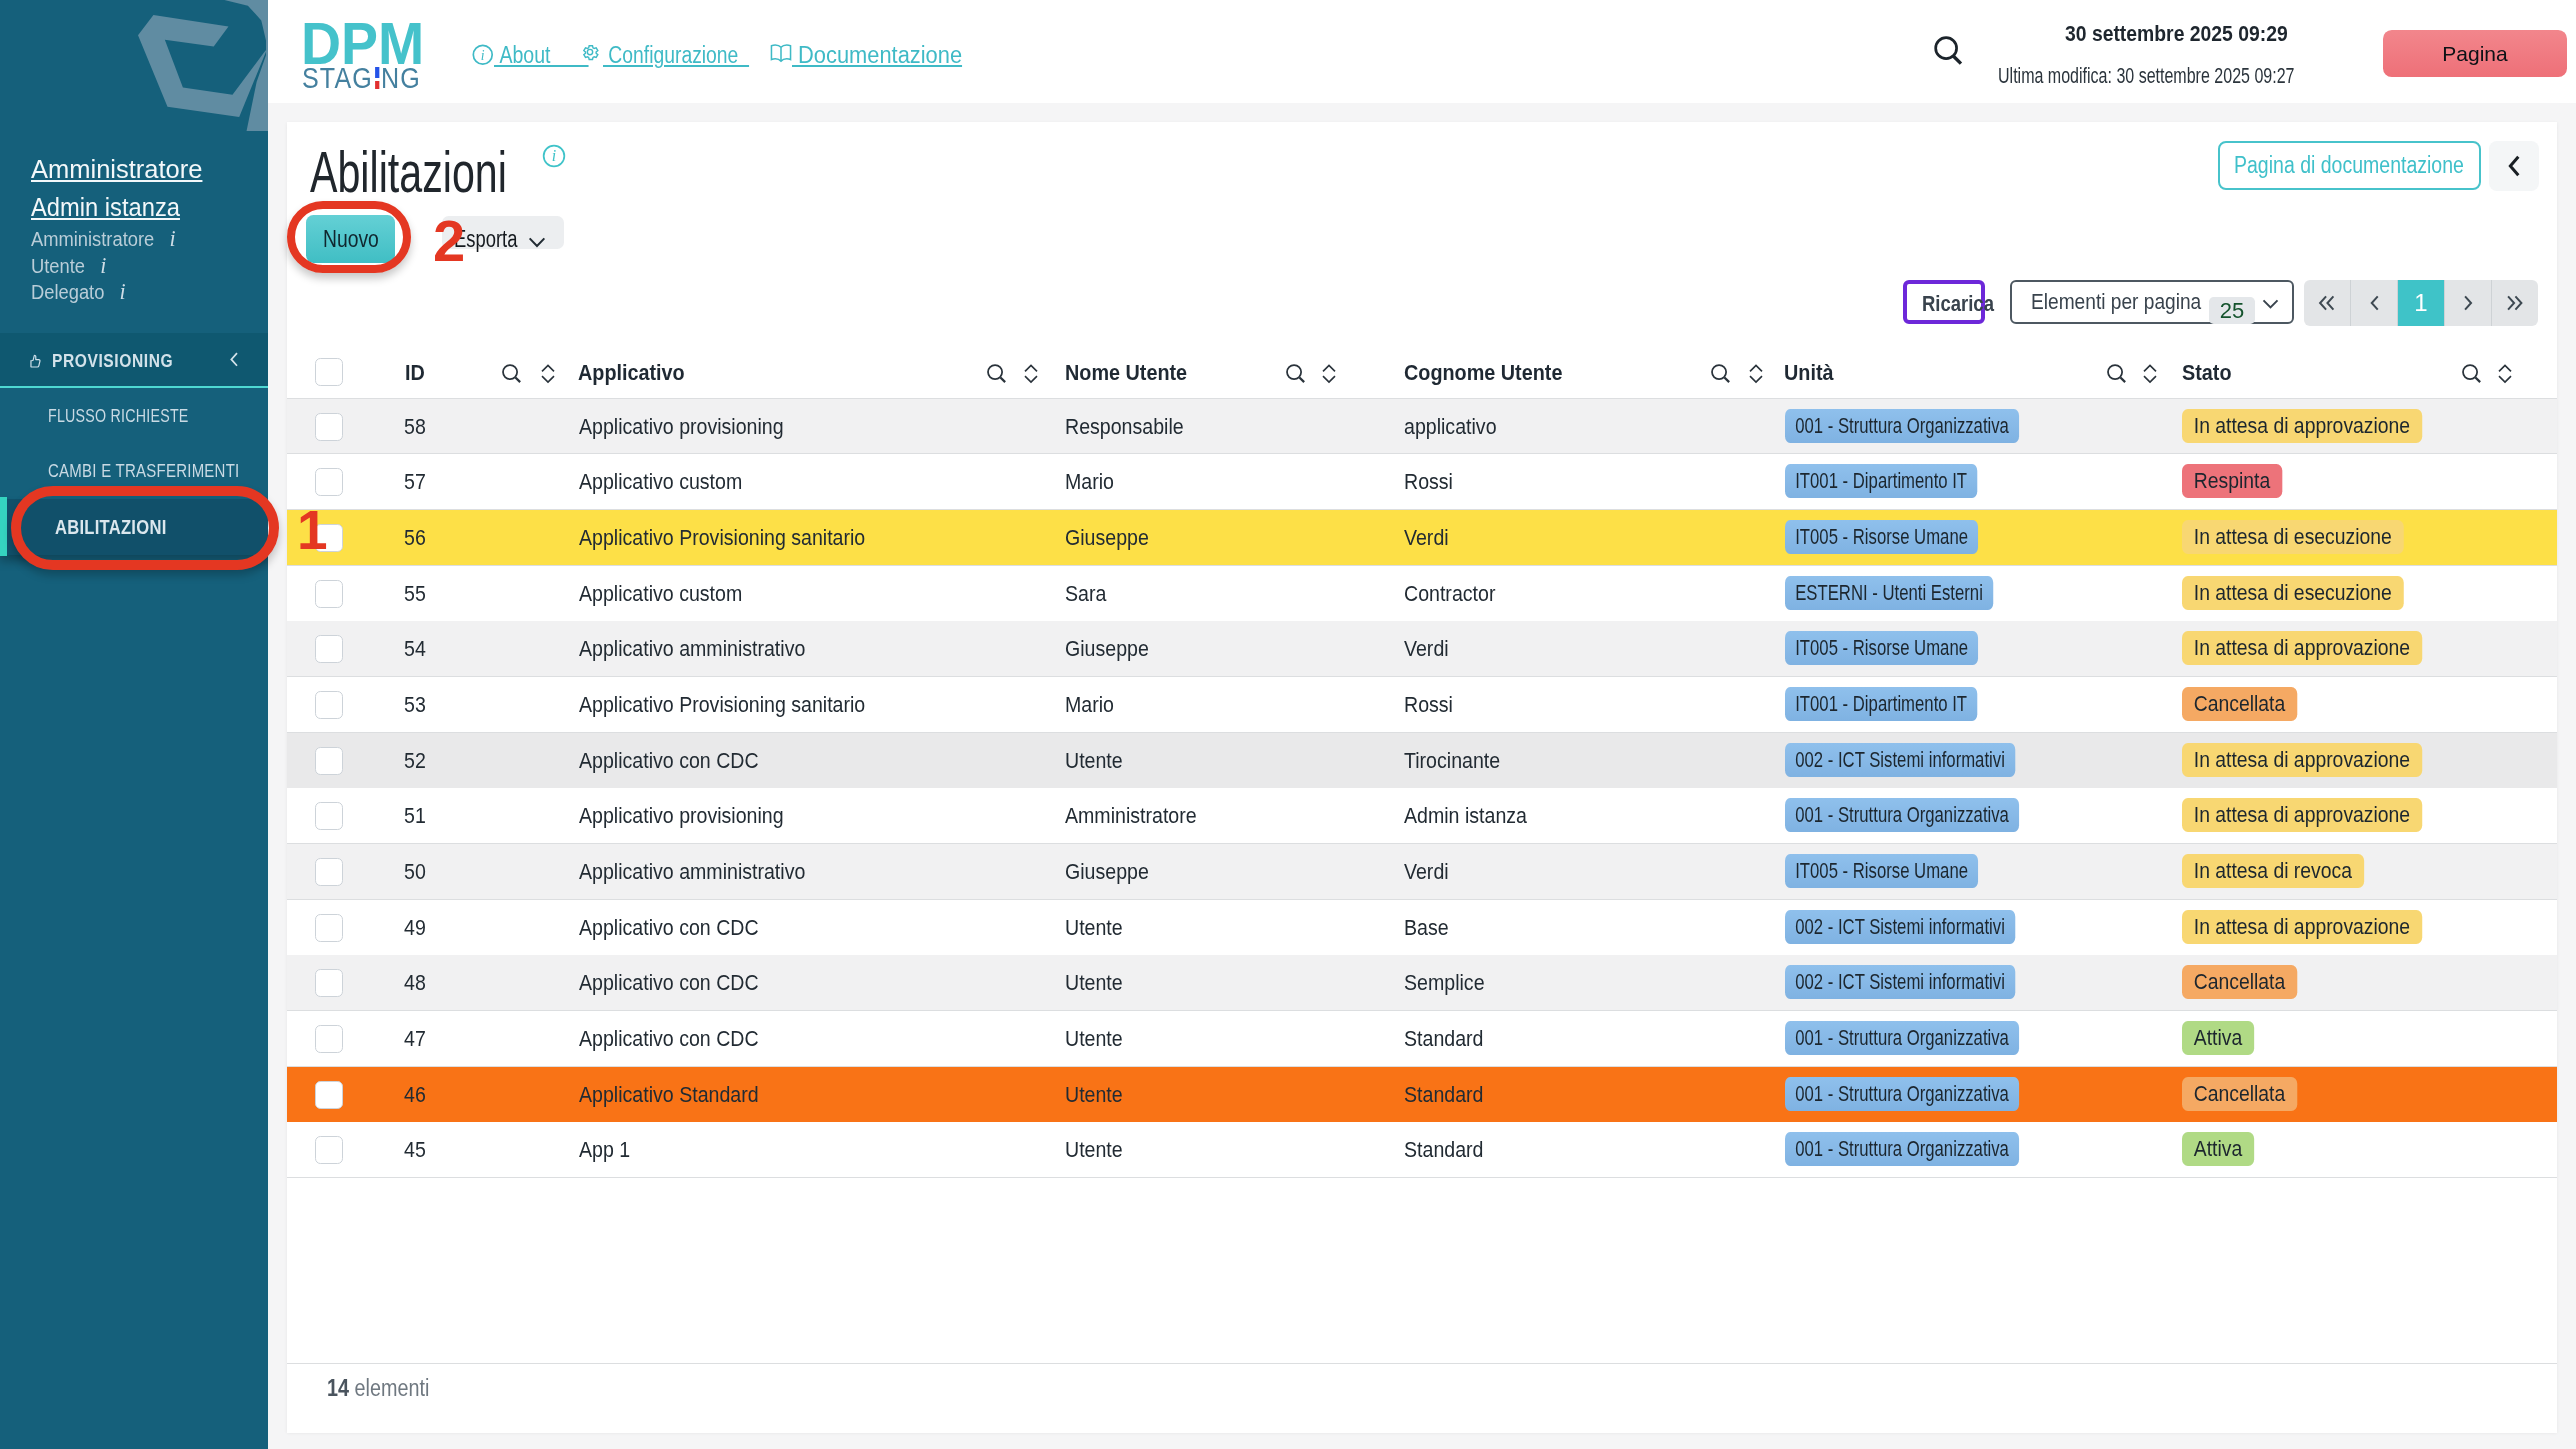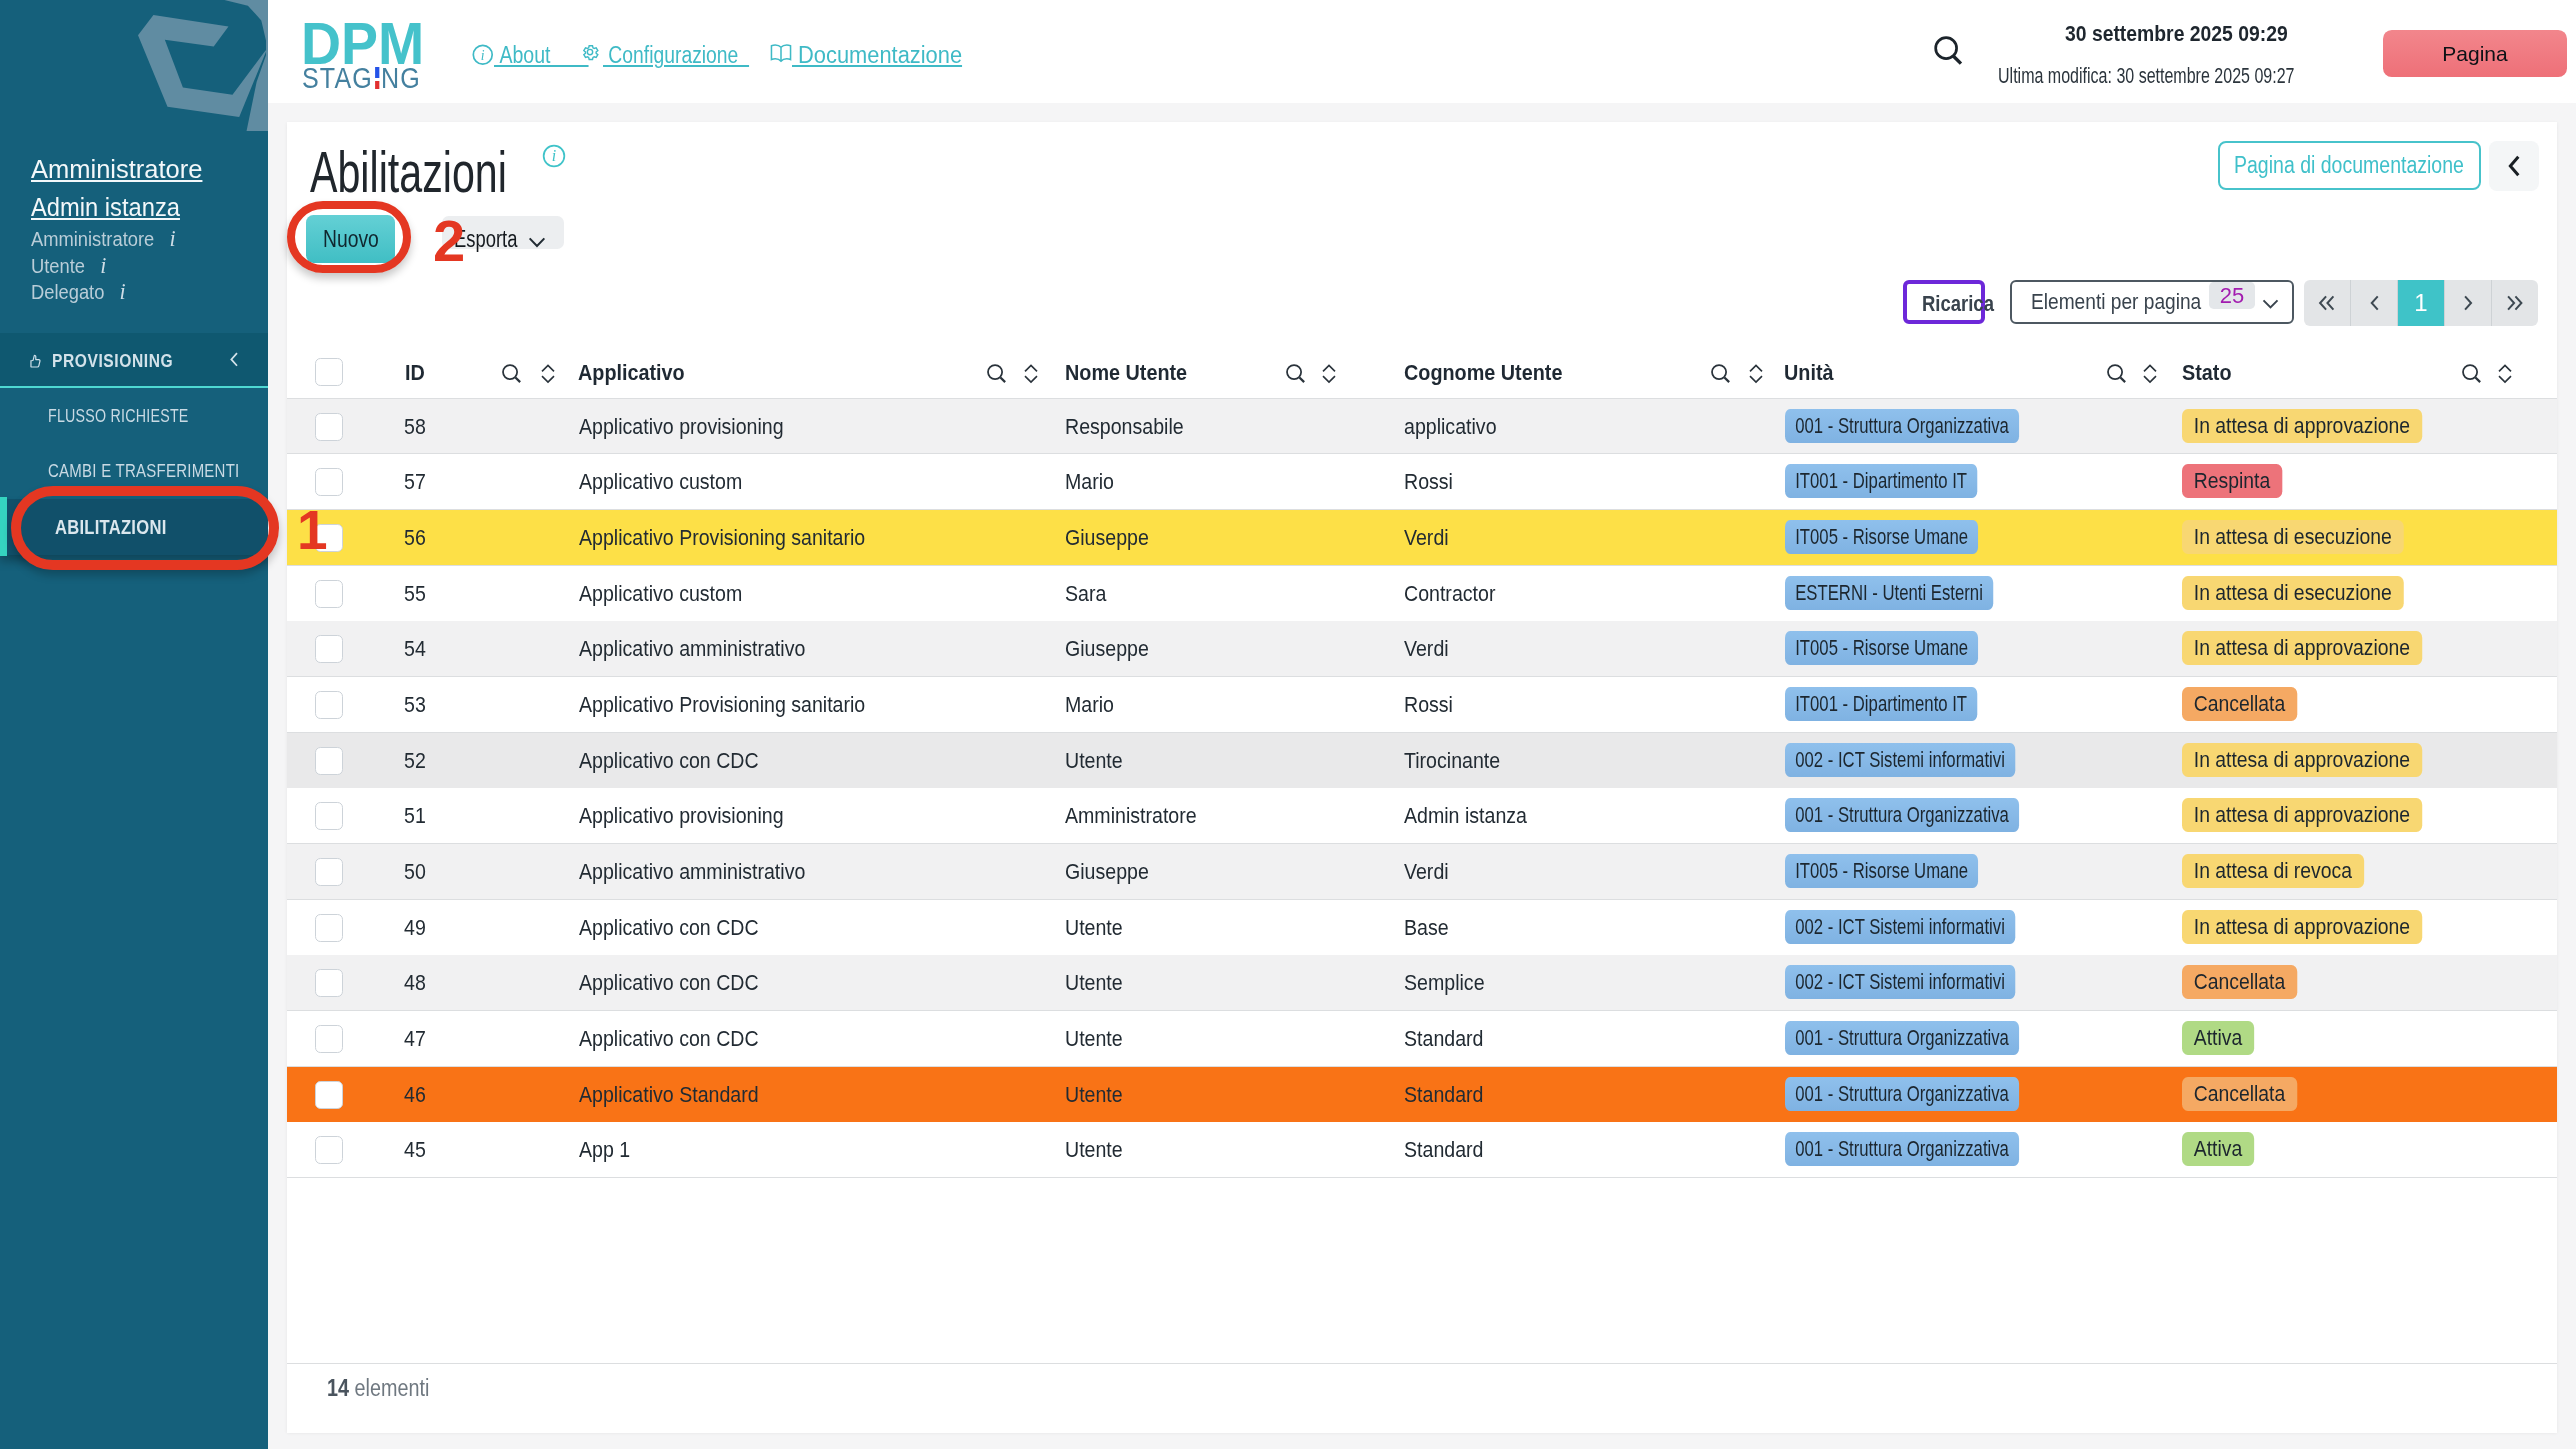--- a/index.html
+++ b/index.html
@@ -137,21 +137,21 @@
     <svg style="position:absolute; left:86px; top:21px;" width="18" height="10.7" viewBox="0 0 27 16" fill="none" stroke="#222c34" stroke-width="3">
       <path d="M2.5 2 L13.5 13.5 L24.5 2"></path>
     </svg>
   </div>
 
 <div class="abs" style="left:1903px; top:280px; width:82px; height:44px; background:#fff; border:4px solid #6d28d9; border-radius:6px;font-weight:bold;">
     <div class="cx" style="position:absolute; left:15.4px; top:0; line-height:40px; font-size:22px; color:#39434d; transform:scaleX(0.84);">Ricarica</div>
   </div>
 <div class="abs" style="left:2010px; top:280px; width:284px; height:44px; background:#fff; border:2px solid #4d5861; border-radius:6px;">
   <div class="cx" style="position:absolute; left:19px; top:0; line-height:40px; font-size:22px; color:#39434d; transform:scaleX(0.87);">Elementi per pagina</div>
-  <span style="position:absolute; left:197px; top:0; width:46px; height:27px; background:#e4e7ea; border-radius:4.7px; text-align:center; line-height:27px; font-size:22px; color:#a21caf;">25</span>
+  <span style="position:absolute; left:197px; top:15px; width:46px; height:27px; background:#e4e7ea; border-radius:4.7px; text-align:center; line-height:27px; font-size:22px; color:#14532d;">25</span>
   <svg style="position:absolute; left:250px; top:17px;" width="17" height="10" viewBox="0 0 25 15" fill="none" stroke="#39434d" stroke-width="3">
       <path d="M2 2 L12.5 12.5 L23 2"></path>
     </svg>
 </div>
 
 <div id="pager">
   <div class="pg">
       <svg width="21.5" height="24" viewBox="0 0 32 36" fill="none" stroke="#3e4952" stroke-width="3">
         <path d="M15 8 L6 18 L15 28 M26 8 L17 18 L26 28"></path>
       </svg>

